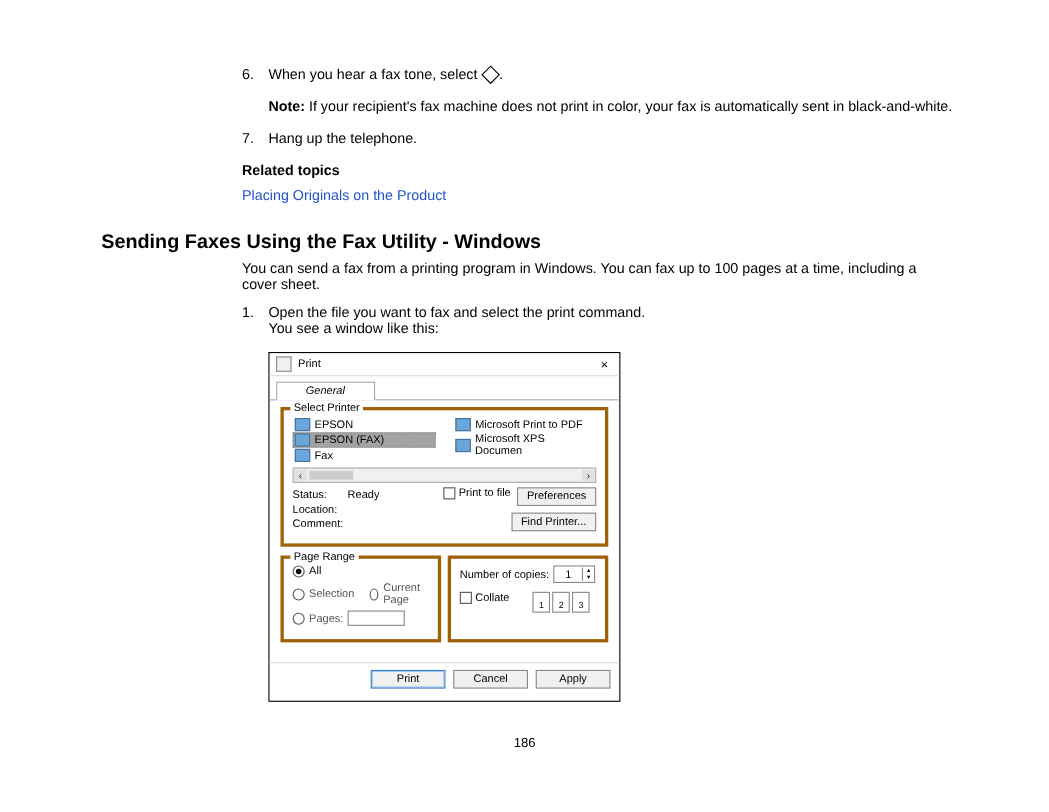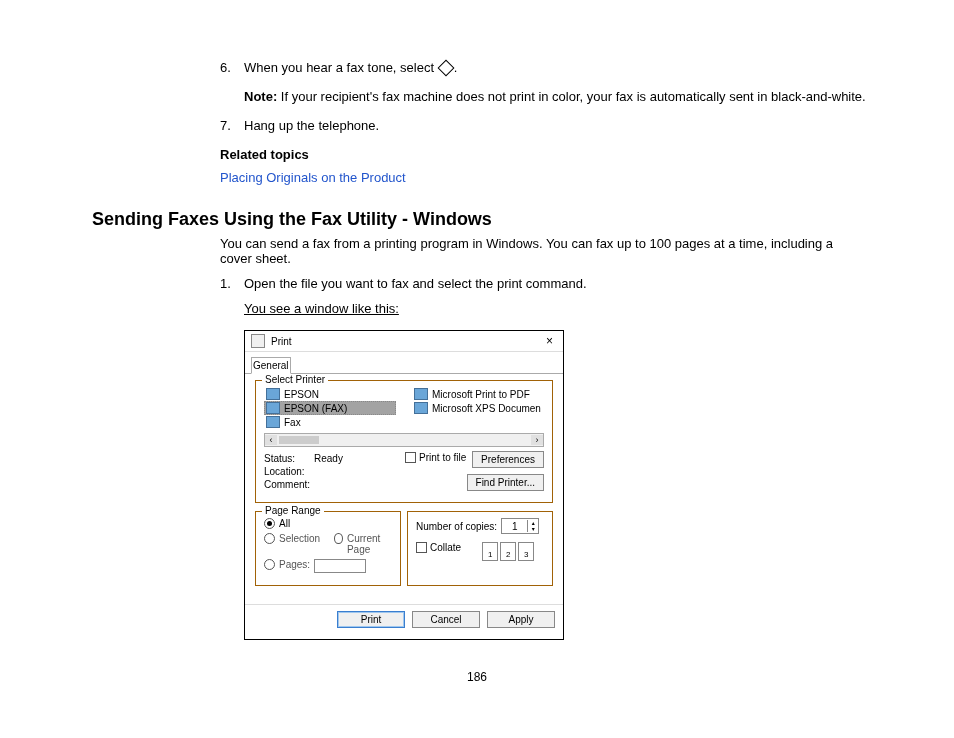--- a/index.html
+++ b/index.html
@@ -78,33 +78,34 @@
   .dlg-title .close {
     font-size: 12px;
     padding: 0 4px;
     cursor: pointer;
   }
   .dlg-tabs {
     padding: 4px 6px 0 6px;
   }
   .dlg-tab {
     display: inline-block;
-    padding: 2px 1px;
+    padding: 2px 26px;
     border: 1px solid #aaa;
     border-bottom: 1px solid #fff;
     background: #fff;
     position: relative;
     top: 1px;
+    font-style: italic;
   }
   .dlg-body {
     border-top: 1px solid #aaa;
     padding: 6px 10px 10px 10px;
   }
   .group {
-    border: 1px solid #a16207;
+    border: 3px solid #a16207;
     margin-bottom: 8px;
     padding: 6px 8px 8px 8px;
     position: relative;
   }
   .group-title {
     position: absolute;
     top: -7px;
     left: 6px;
     background: #fff;
     padding: 0 3px;
@@ -191,21 +192,21 @@
     content: ""; position: absolute; left: 2px; top: 2px;
     width: 5px; height: 5px; background: #000; border-radius: 50%;
   }
   .bottom-row {
     display: flex;
     gap: 6px;
   }
   .left-group { flex: 1; }
   .right-group { flex: 1; }
   .rad {
-    display: flex; align-items: flex-start; gap: 4px;
+    display: flex; align-items: center; gap: 4px;
     margin-bottom: 4px;
     font-size: 10px; color: #555;
   }
   .rad.sel { color: #000; }
   .tiny-input {
     width: 50px; height: 12px;
     border: 1px solid #888;
     display: inline-block;
     background: #fff;
   }
@@ -300,21 +301,21 @@
   </div>
 
   <h2 class="section">Sending Faxes Using the Fax Utility - Windows</h2>
 
   <div class="intro">You can send a fax from a printing program in Windows. You can fax up to 100 pages at a time, including a cover sheet.</div>
 
   <div class="ol-item">
     <div class="ol-num">1.</div>
     <div class="ol-body">
       <div>Open the file you want to fax and select the print command.</div>
-      <div style="margin-top:10px;text-decoration:underline;">You see a window like this:</div>
+      <div style="">You see a window like this:</div>
     </div>
   </div>
 
   <div class="print-dialog">
     <div class="dlg-title">
       <span class="icon"></span>
       <span class="txt">Print</span>
       <span class="close">×</span>
     </div>
     <div class="dlg-tabs">

